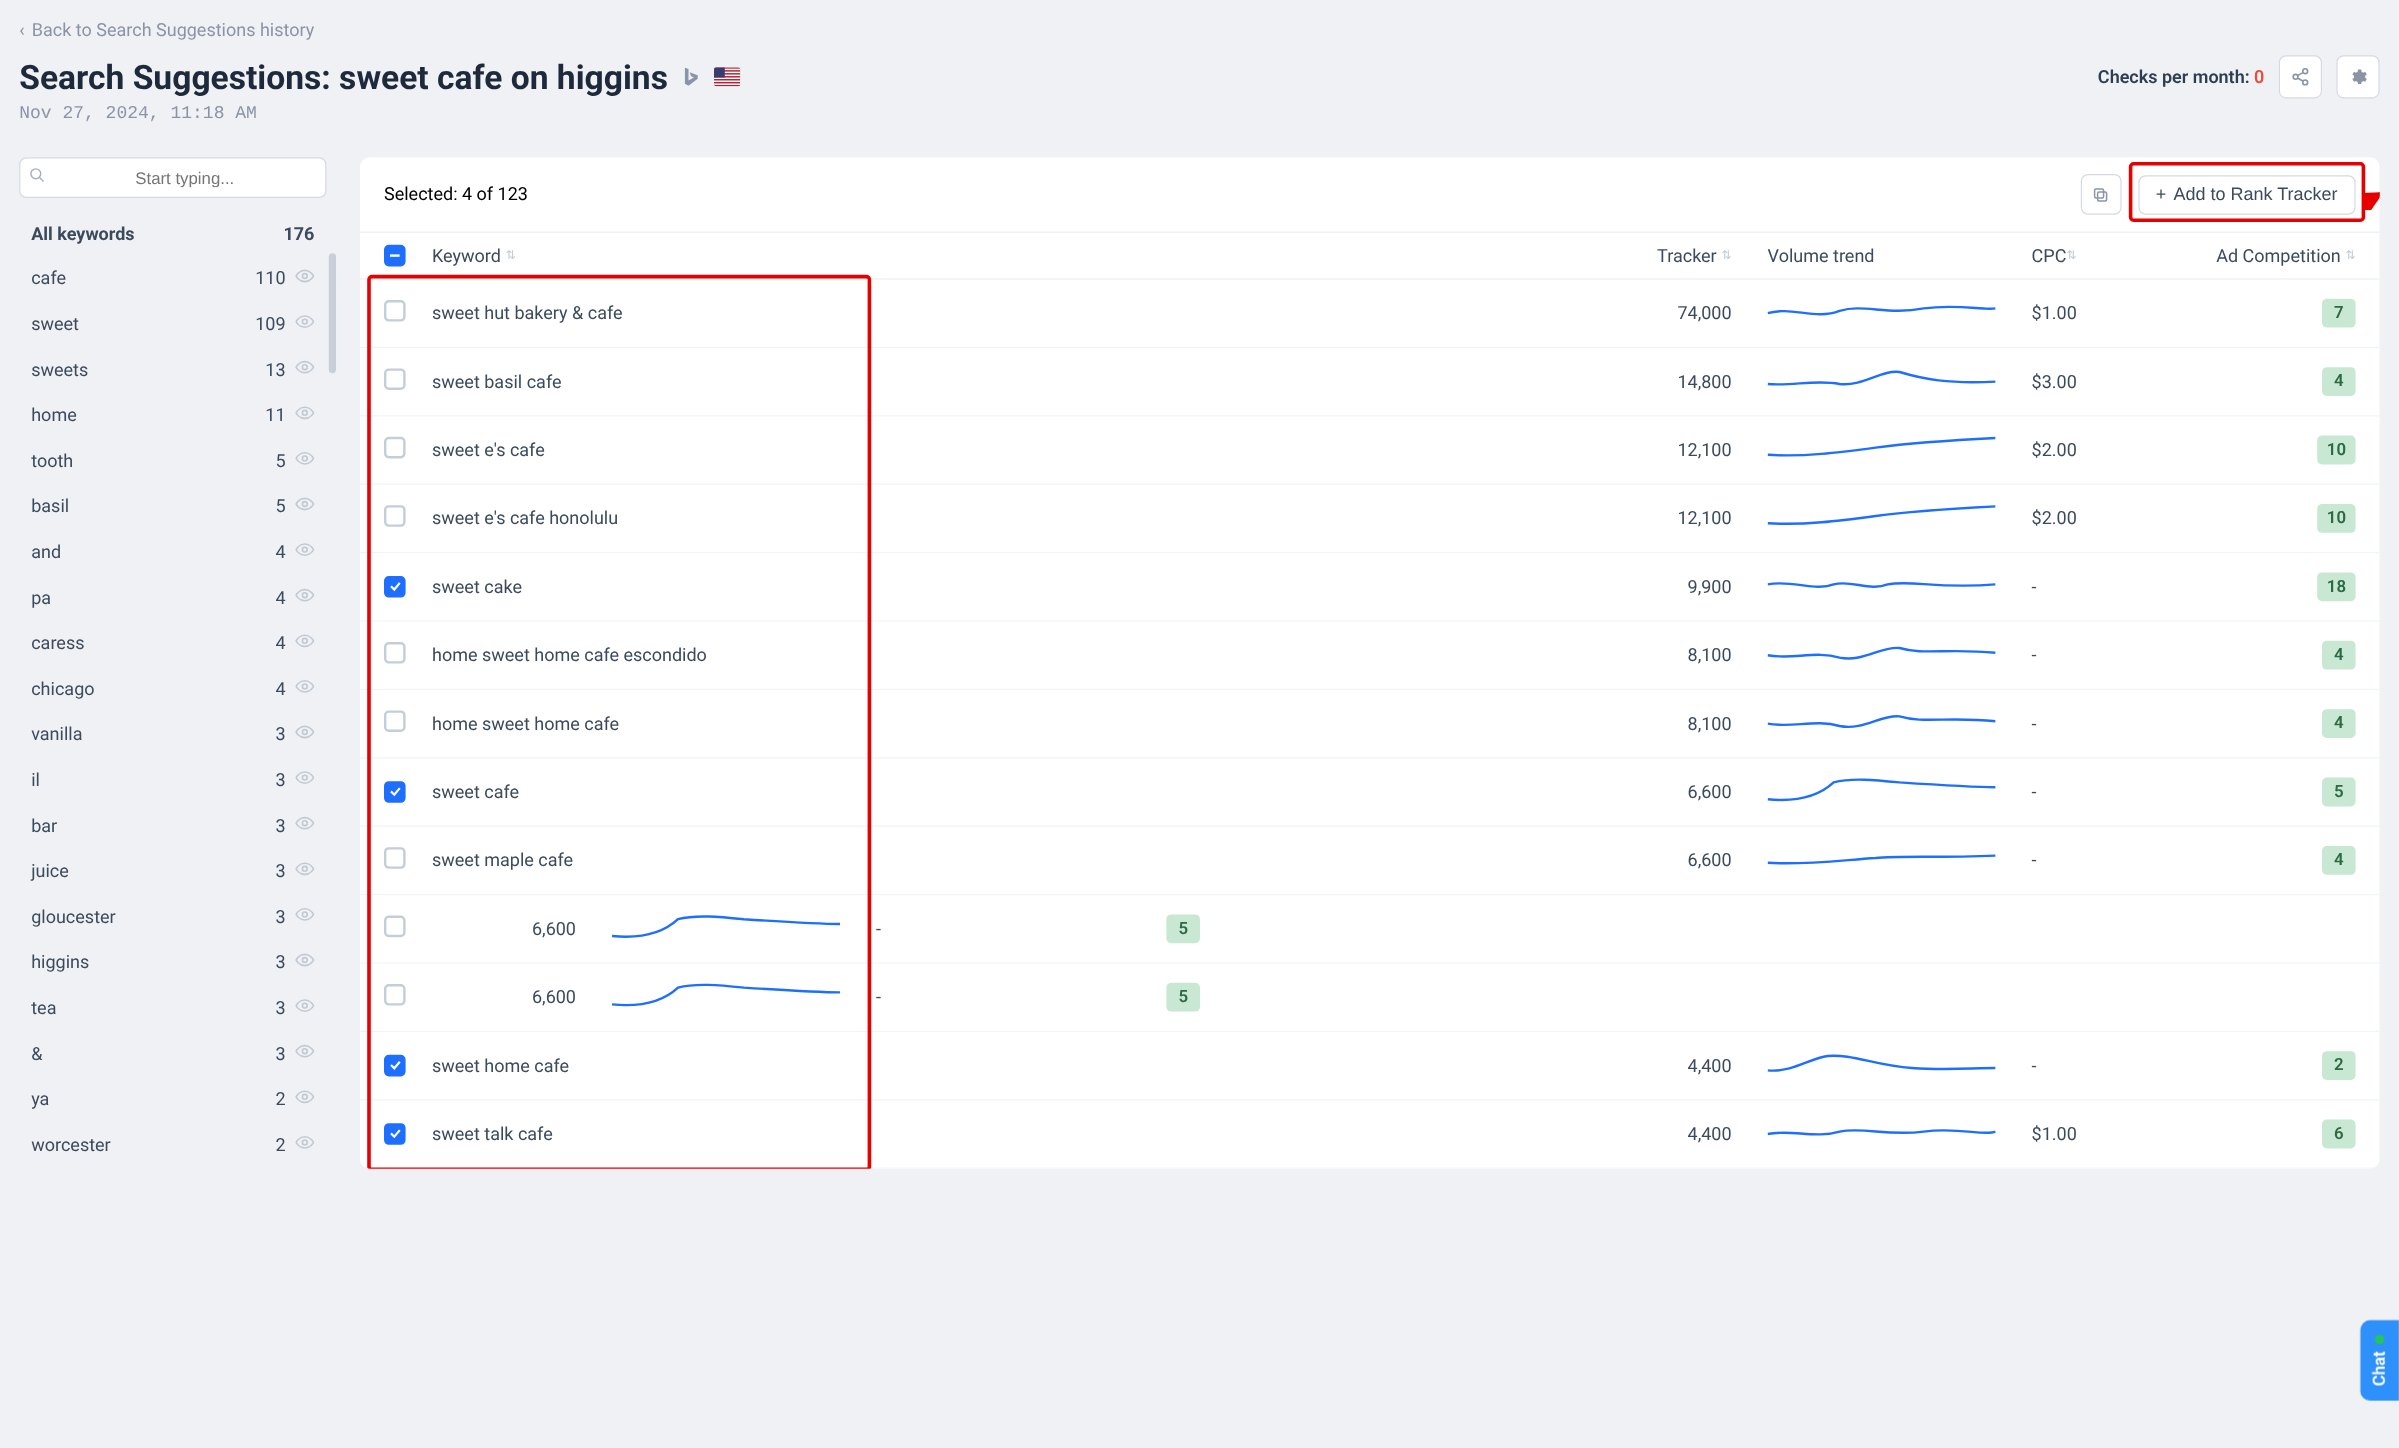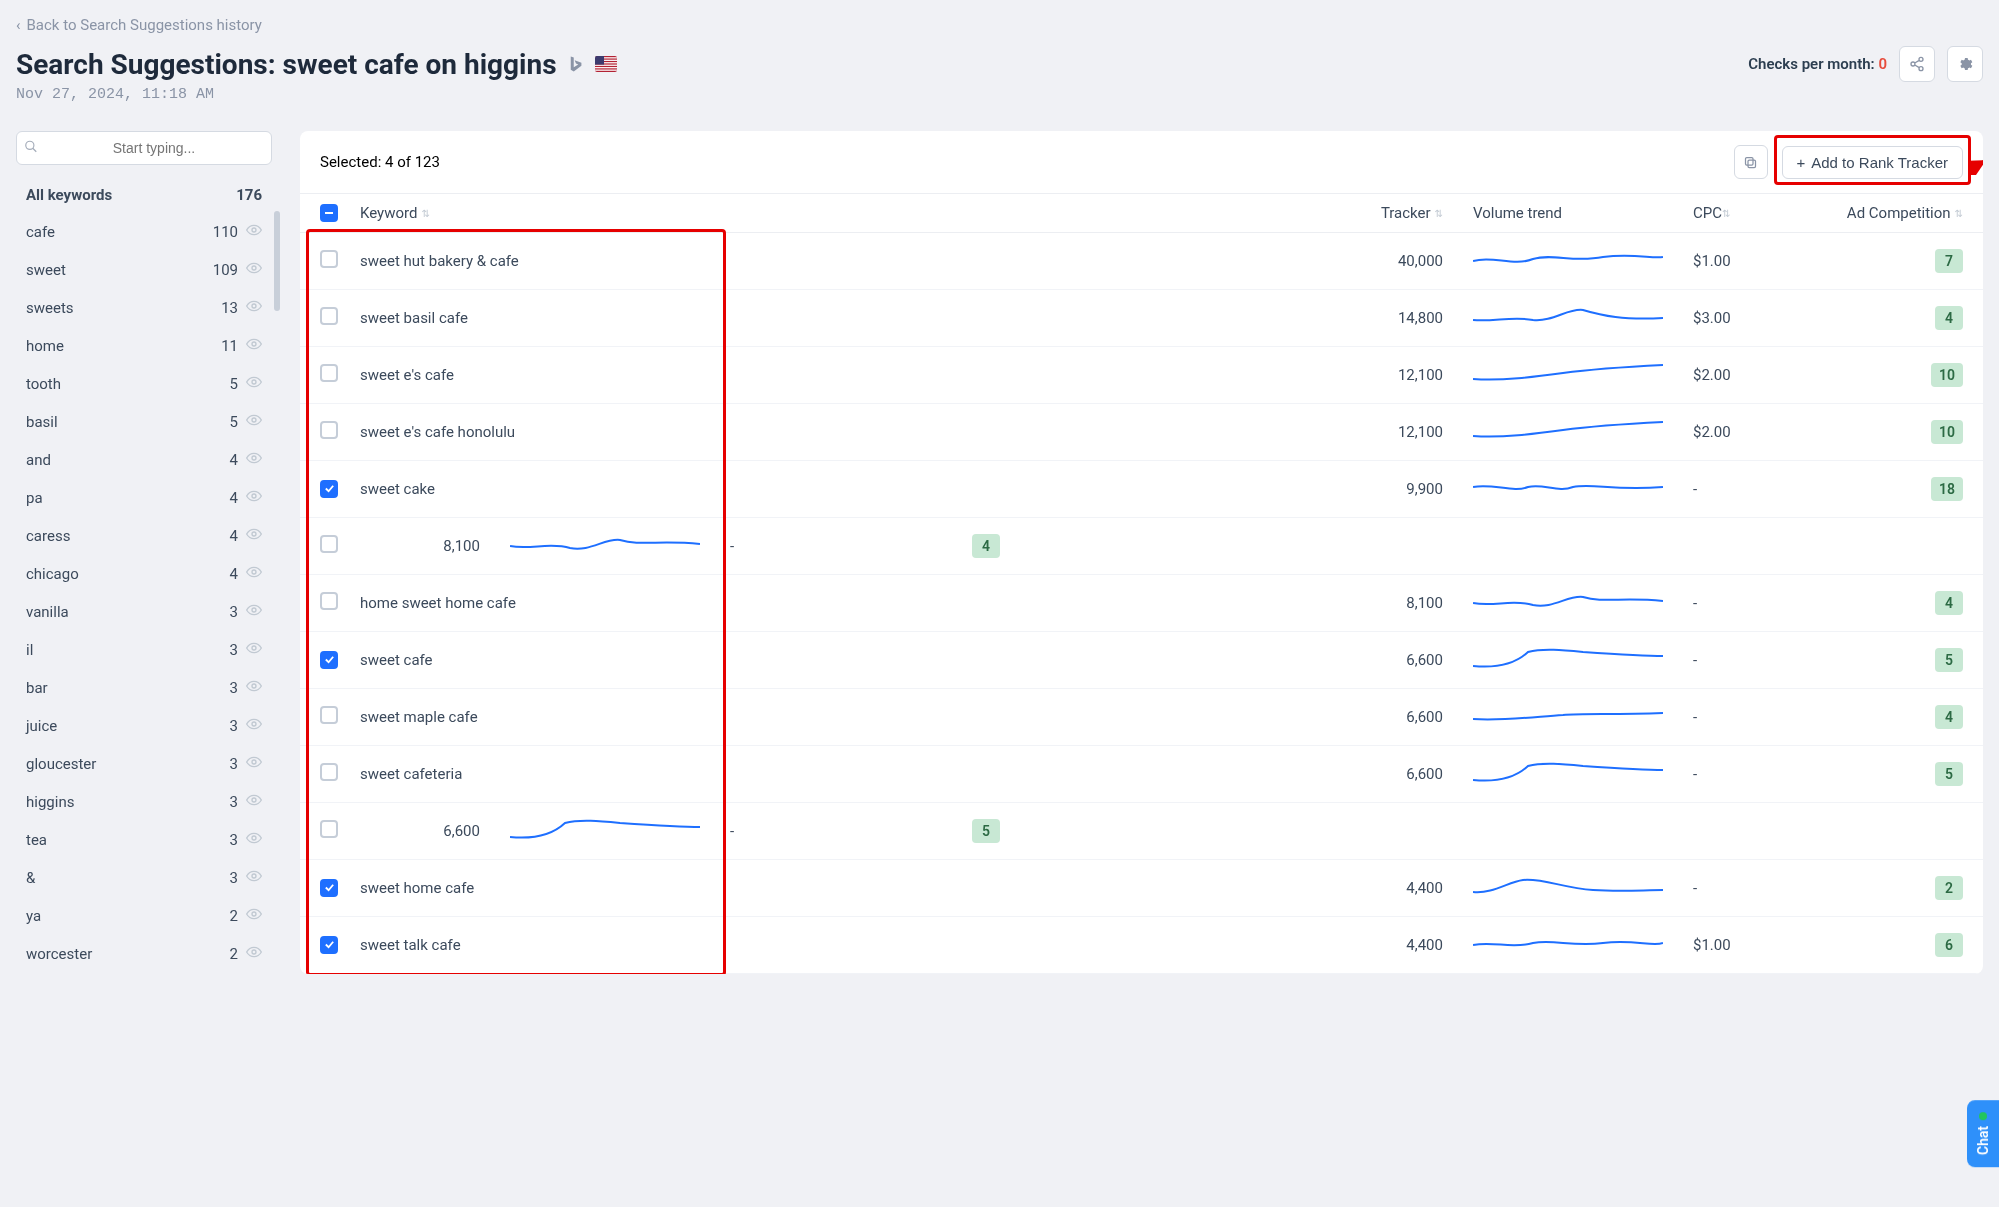--- a/index.html
+++ b/index.html
@@ -377,21 +377,21 @@
             <span>Ad Competition</span>
             <span class="sort-ic">⇅</span>
           </div>
       </div>
 
       <div class="tbody-wrap" id="tbody">
         <div class="highlight-body" id="hl-body" style="height: 747px;"></div>
       <div class="trow">
             <div class="col-check"><span class="checkbox "></span></div>
             <div class="col-keyword">sweet hut bakery &amp; cafe</div>
-            <div class="col-volume">40,000</div>
+            <div class="col-volume">74,000</div>
             <div class="col-trend"><svg class="trend-svg" viewBox="0 0 190 28">
                 <path d="M0 16 C20 10,40 22,60 14 C80 8,100 18,130 12 C160 8,180 14,190 12"></path>
               </svg></div>
             <div class="col-cpc">$1.00</div>
             <div class="col-ad">
               <span class="badge">7</span>
             </div>
           </div>
           <div class="trow">
             <div class="col-check"><span class="checkbox "></span></div>
@@ -440,20 +440,21 @@
             <div class="col-trend"><svg class="trend-svg" viewBox="0 0 190 28">
                 <path d="M0 14 C20 10,40 20,55 14 C70 10,85 20,100 14 C120 10,140 18,190 14"></path>
               </svg></div>
             <div class="col-cpc">-</div>
             <div class="col-ad">
               <span class="badge">18</span>
             </div>
           </div>
           <div class="trow">
             <div class="col-check"><span class="checkbox "></span></div>
+            <div class="col-keyword">home sweet home cafe escondido</div>
             <div class="col-volume">8,100</div>
             <div class="col-trend"><svg class="trend-svg" viewBox="0 0 190 28">
                 <path d="M0 16 C20 20,40 12,60 18 C80 22,95 8,110 10 C130 16,150 10,190 14"></path>
               </svg></div>
             <div class="col-cpc">-</div>
             <div class="col-ad">
               <span class="badge">4</span>
             </div>
           </div>
           <div class="trow">
@@ -491,21 +492,20 @@
             <div class="col-trend"><svg class="trend-svg" viewBox="0 0 190 28">
                 <path d="M0 18 C30 20,60 16,90 14 C110 12,140 14,190 12"></path>
               </svg></div>
             <div class="col-cpc">-</div>
             <div class="col-ad">
               <span class="badge">4</span>
             </div>
           </div>
           <div class="trow">
             <div class="col-check"><span class="checkbox "></span></div>
-            <div class="col-keyword">sweet cafeteria</div>
             <div class="col-volume">6,600</div>
             <div class="col-trend"><svg class="trend-svg" viewBox="0 0 190 28">
                 <path d="M0 22 C20 24,40 22,55 8 C70 4,90 6,110 8 C140 10,170 12,190 12"></path>
               </svg></div>
             <div class="col-cpc">-</div>
             <div class="col-ad">
               <span class="badge">5</span>
             </div>
           </div>
           <div class="trow">

